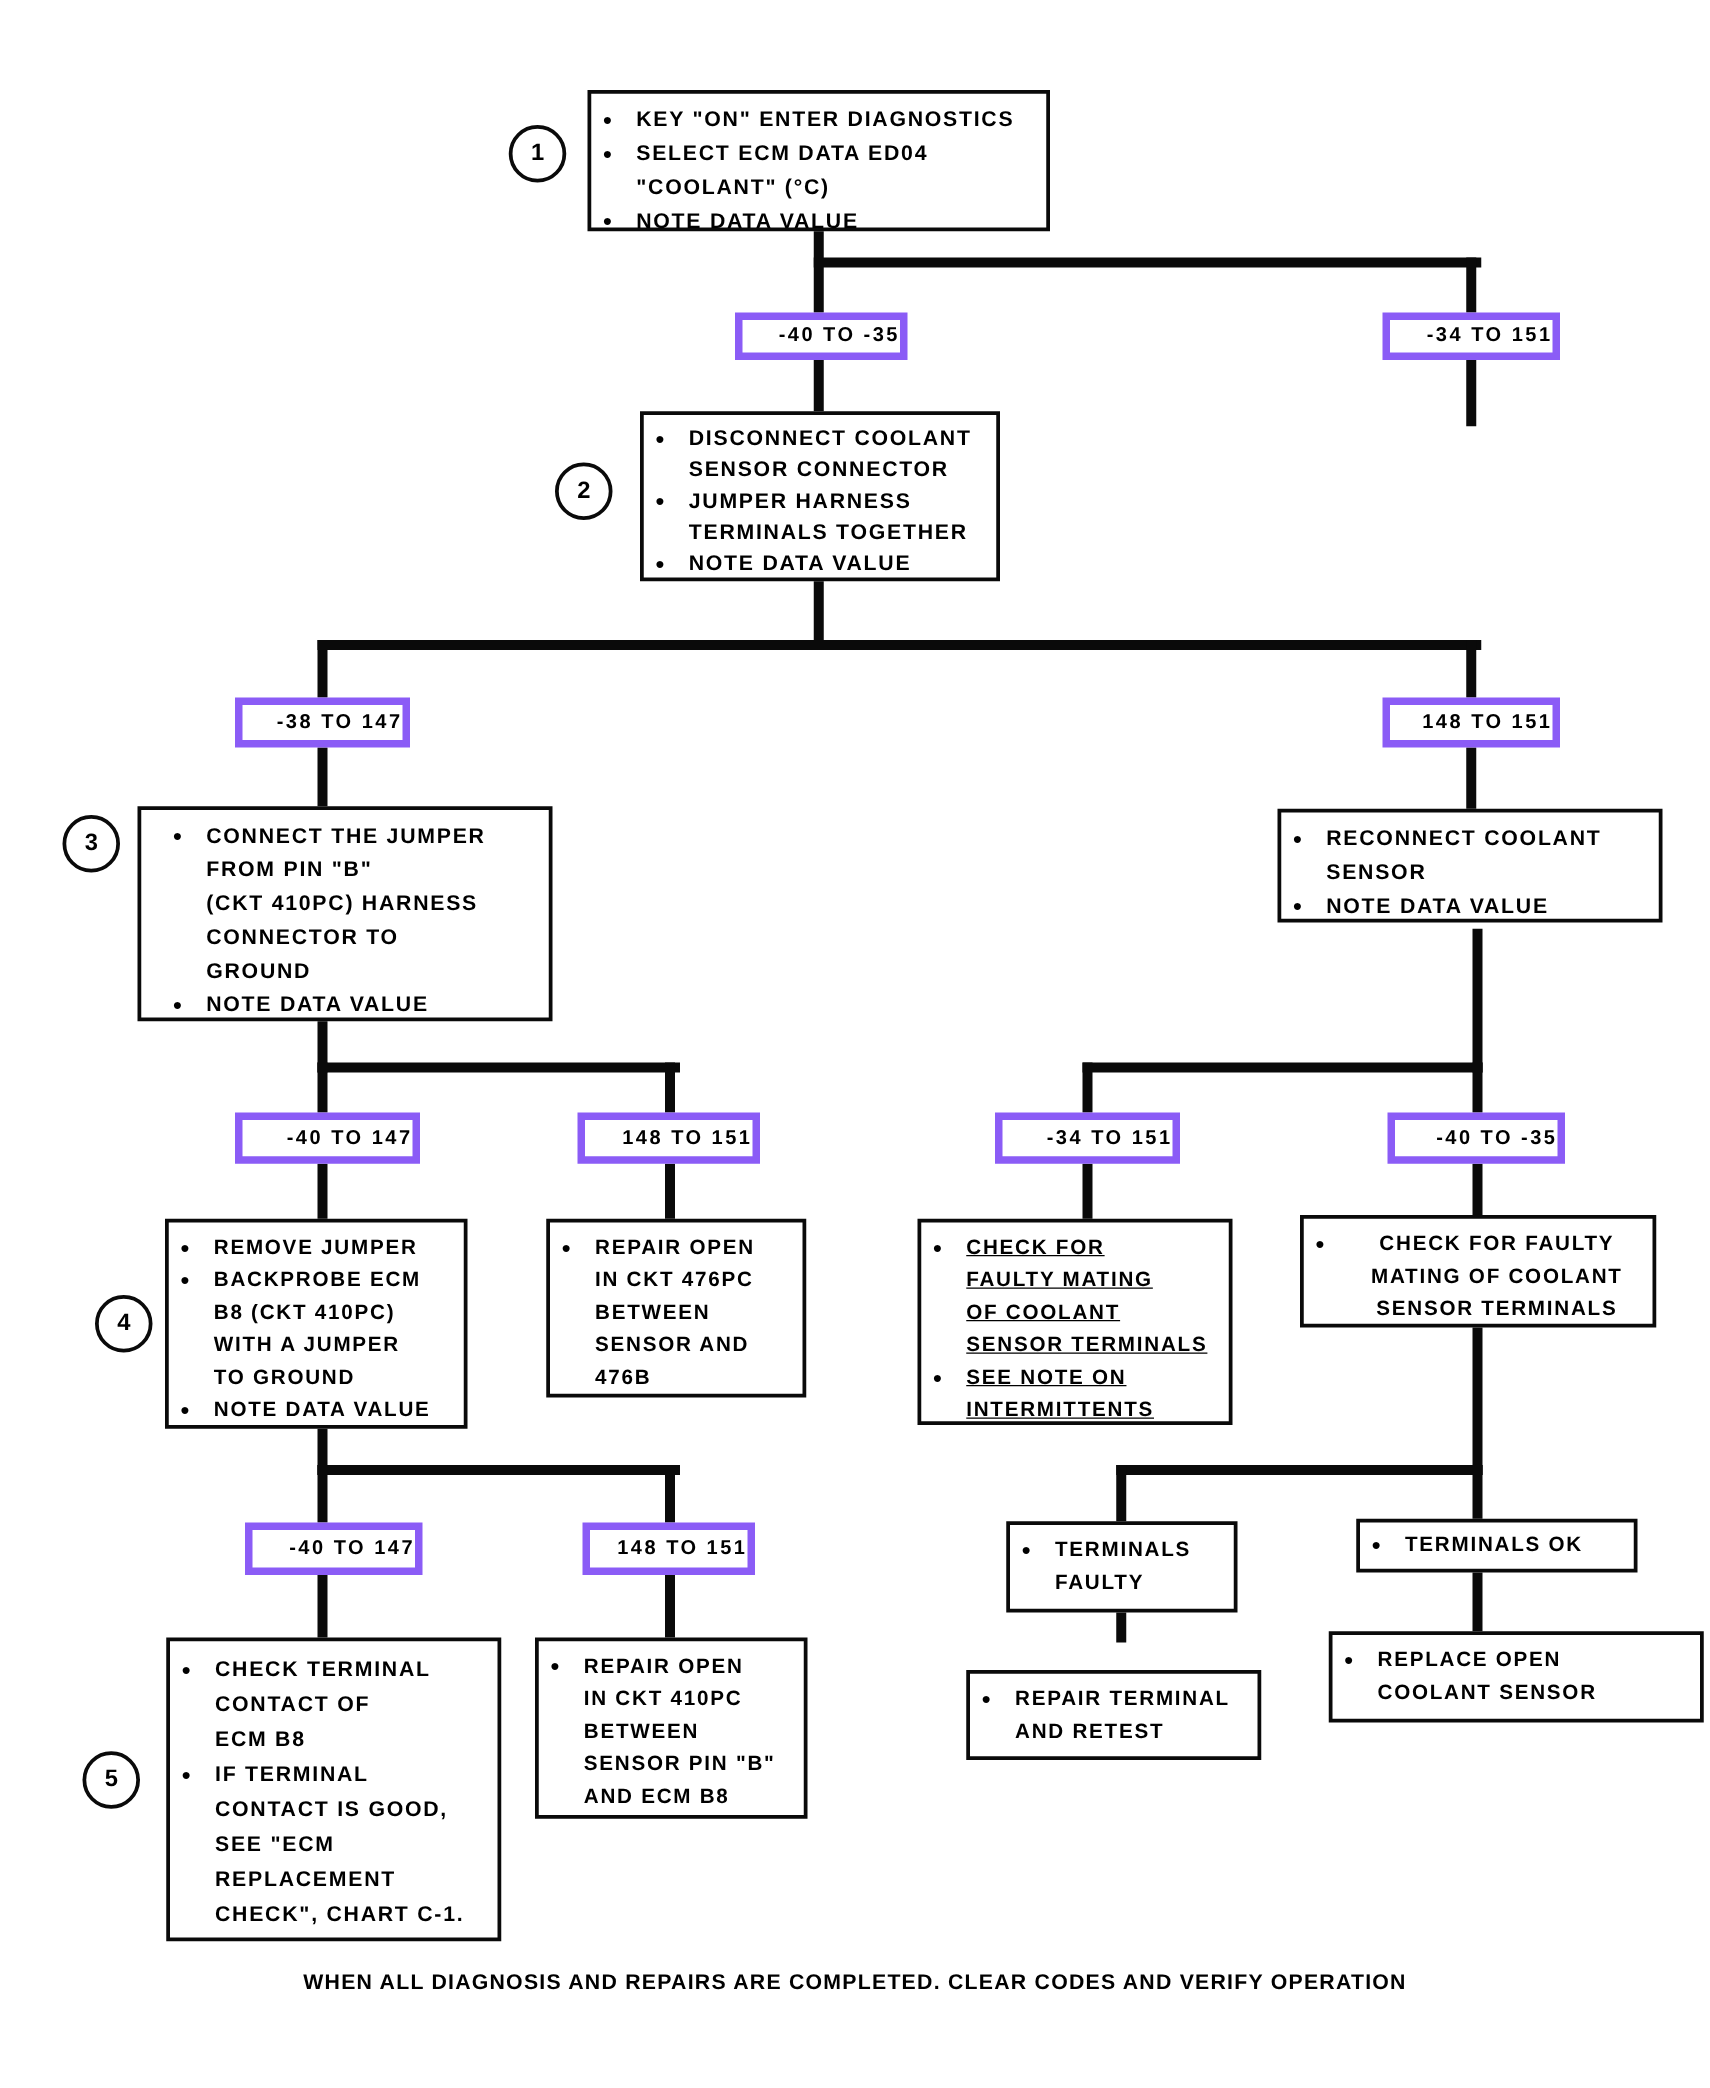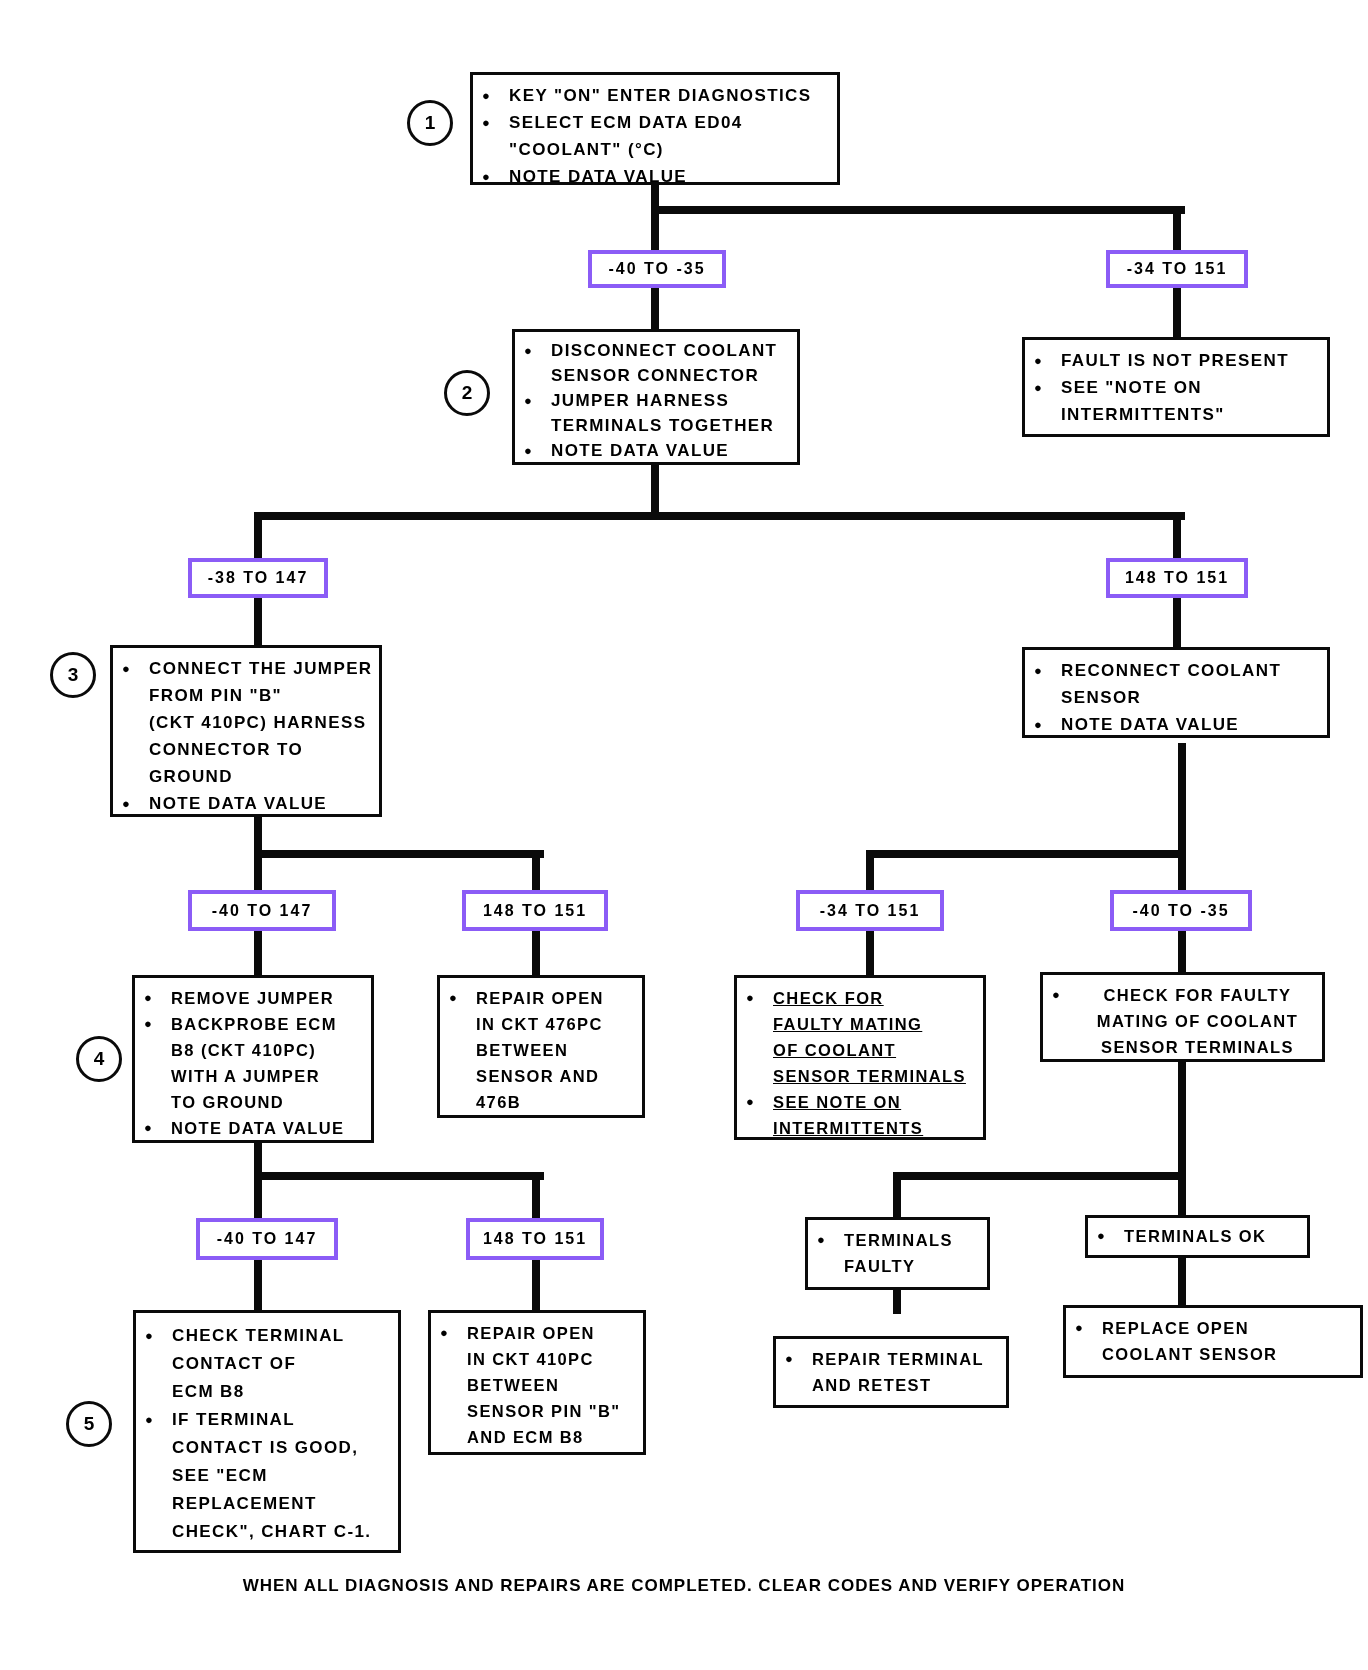--- a/index.html
+++ b/index.html
@@ -14,22 +14,22 @@
     position:absolute;border:3px solid #0a0a0a;background:#fff;
     padding:7px 6px 6px 0;box-sizing:border-box;
     font-size:17px;font-weight:700;letter-spacing:1.4px;line-height:27px;
   }
   .nodebox .ln{position:relative;padding-left:36px;white-space:nowrap;}
   .nodebox .ln.b::before{
     content:"●";position:absolute;left:9px;top:0;font-size:13px;
   }
   
   .rangebox{
-    position:absolute;border:4px solid #8b5cf6;background:#fff;
-    display:flex;align-items:center;justify-content:center;
+    position:absolute;border:6px solid #8b5cf6;background:#fff;
+    display:flex;align-items:center;justify-content:flex-end;
     font-size:16px;font-weight:700;letter-spacing:2px;white-space:nowrap;
     box-sizing:border-box;
   }
   
   .stepcircle{
     position:absolute;width:46px;height:46px;border:3px solid #0a0a0a;
     border-radius:50%;background:#fff;display:flex;align-items:center;
     justify-content:center;font-size:19px;font-weight:700;box-sizing:border-box;
   }
   .caption{
@@ -120,34 +120,29 @@
     </div>
 
   <div class="nodebox" style="left:512px;top:329px;width:288px;height:136px;padding-top:6px;line-height:25px;">
     <div class="ln b">DISCONNECT COOLANT</div>
     <div class="ln">SENSOR CONNECTOR</div>
     <div class="ln b">JUMPER HARNESS</div>
     <div class="ln">TERMINALS TOGETHER</div>
     <div class="ln b">NOTE DATA VALUE</div>
   </div>
 
-  <div class="nodebox" style="left:1022px;top:337px;width:308px;height:100px;">
-    <div class="ln b">FAULT IS NOT PRESENT</div>
-    <div class="ln b">SEE "NOTE ON</div>
-    <div class="ln">INTERMITTENTS"</div>
-  </div>
 
   <div class="rangebox" style="left:188px;top:558px;width:140px;height:40px;">
       <span>-38 TO 147</span>
     </div>
   <div class="rangebox" style="left:1106px;top:558px;width:142px;height:40px;">
       <span>148 TO 151</span>
     </div>
 
-  <div class="nodebox" style="left:110px;top:645px;width:272px;height:172px;">
+  <div class="nodebox" style="left:110px;top:645px;width:332px;height:172px;padding-left:16px;">
     <div class="ln b">CONNECT THE JUMPER</div>
     <div class="ln">FROM PIN "B"</div>
     <div class="ln">(CKT 410PC) HARNESS</div>
     <div class="ln">CONNECTOR TO</div>
     <div class="ln">GROUND</div>
     <div class="ln b">NOTE DATA VALUE</div>
   </div>
 
   <div class="nodebox" style="left:1022px;top:647px;width:308px;height:91px;">
     <div class="ln b">RECONNECT COOLANT</div>

